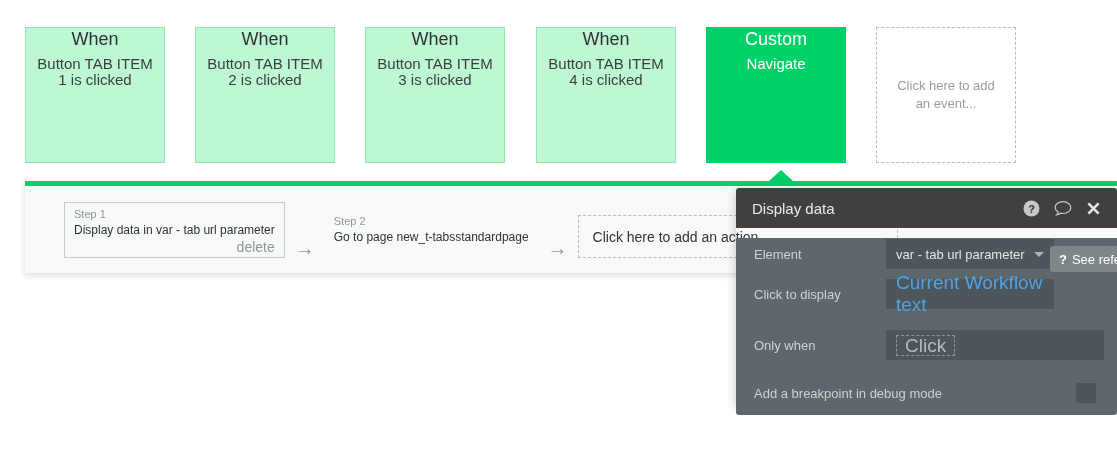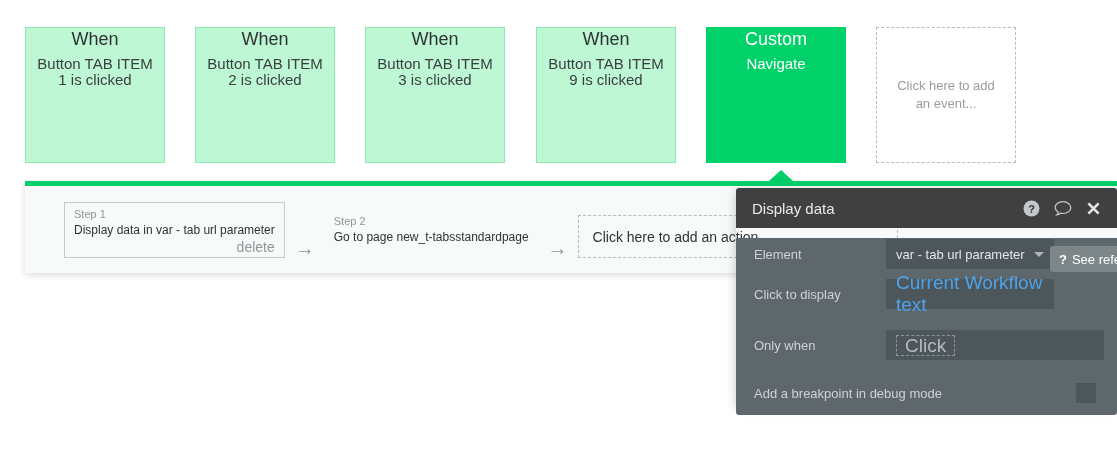--- a/index.html
+++ b/index.html
@@ -298,21 +298,21 @@
     <div class="card-sub">Button TAB ITEM 2 is clicked</div>
   </div>
 
   <div class="event-card when" style="left:365px">
     <div class="card-title">When</div>
     <div class="card-sub">Button TAB ITEM 3 is clicked</div>
   </div>
 
   <div class="event-card when" style="left:536px">
     <div class="card-title">When</div>
-    <div class="card-sub">Button TAB ITEM 9 is clicked</div>
+    <div class="card-sub">Button TAB ITEM 4 is clicked</div>
   </div>
 
   <div class="event-card custom" style="left:706px">
     <div class="card-title">Custom</div>
     <div class="card-sub">Navigate</div>
   </div>
 
   <div class="event-card placeholder" style="left:876px">
     <div class="placeholder-text">Click here to add an event...</div>
   </div>

